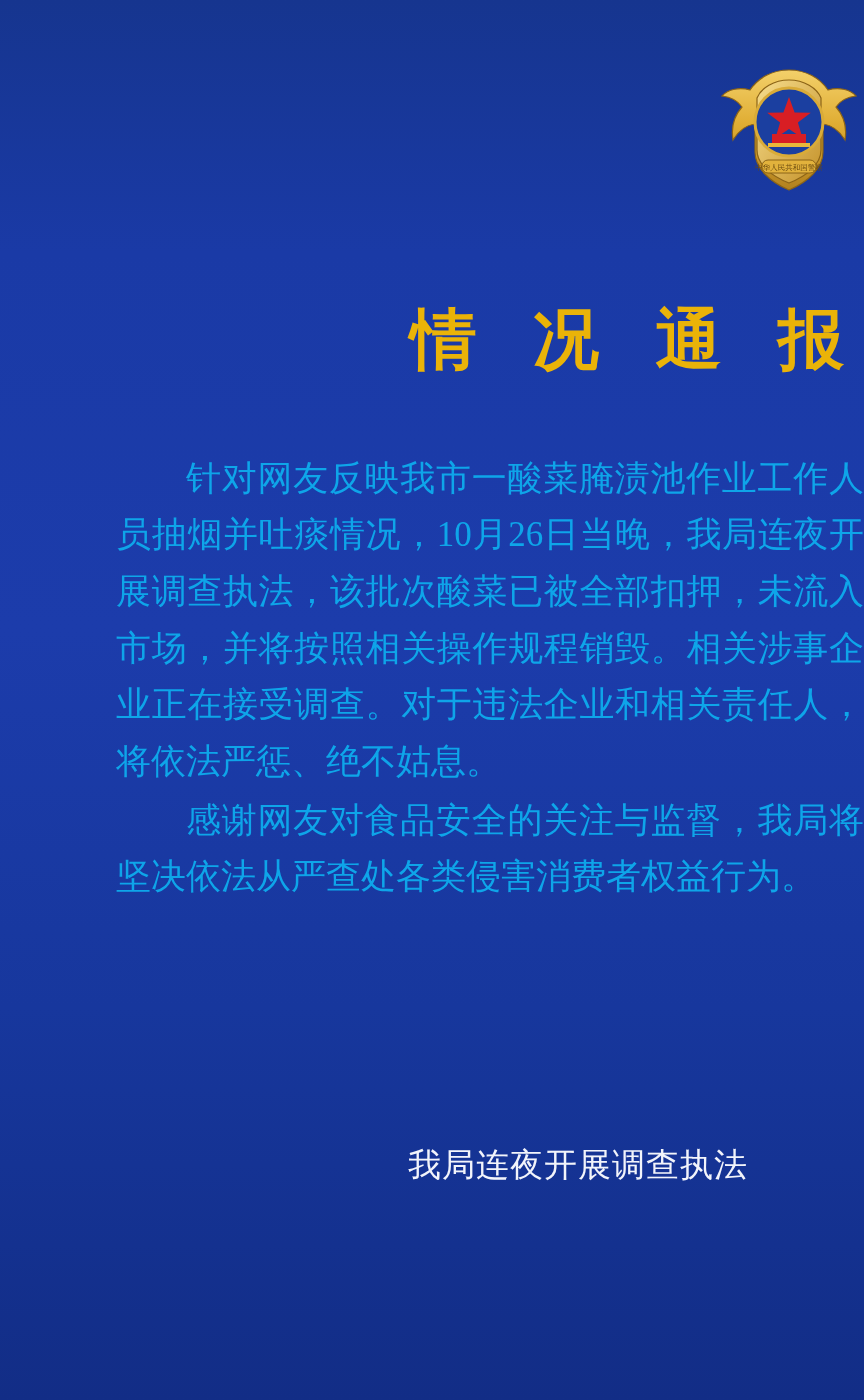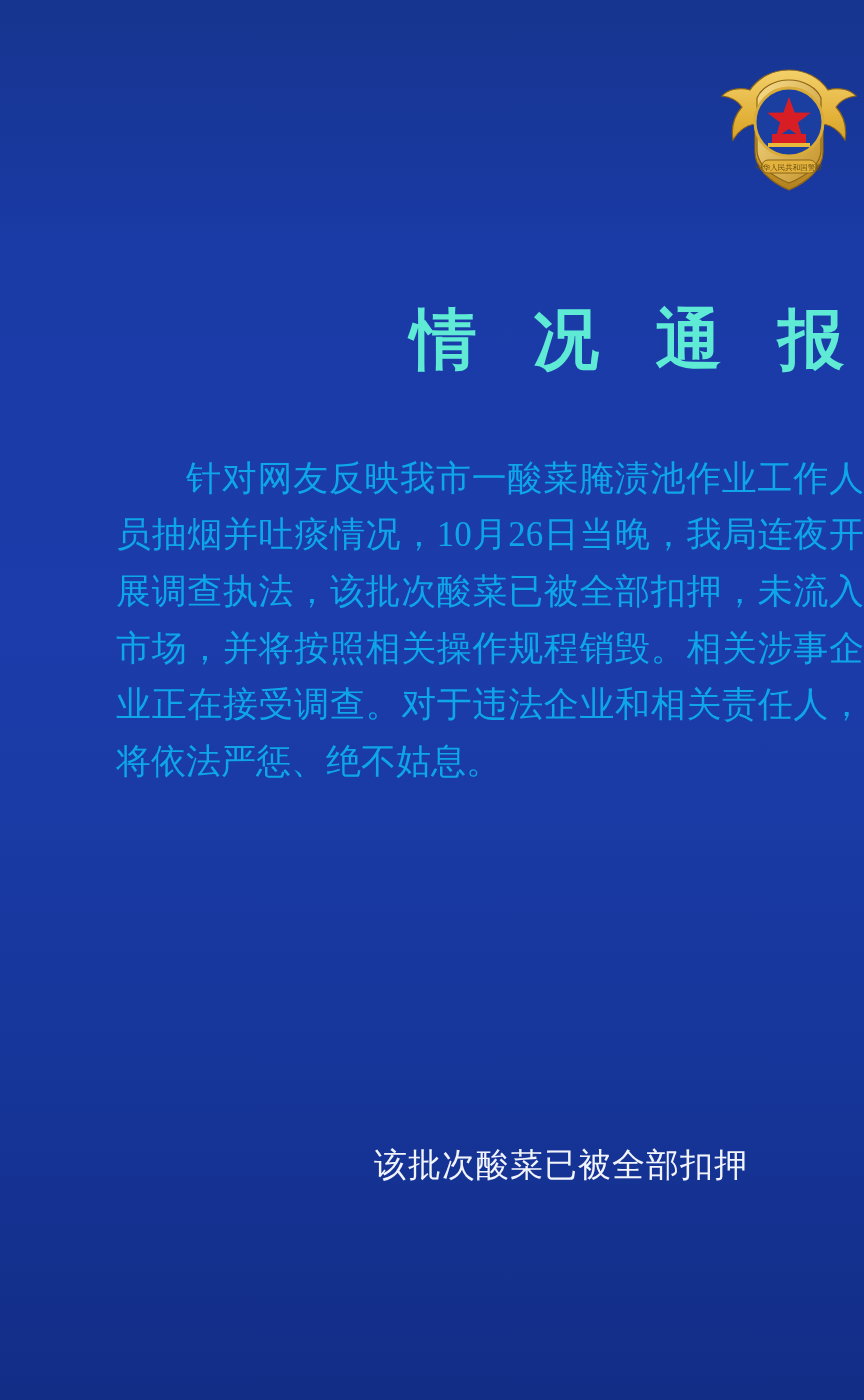--- a/index.html
+++ b/index.html
@@ -49,21 +49,21 @@
   .emblem-wrap svg { display: block; }
 
   
   .title {
     margin-top: 98px;
     font-size: 66px;
     letter-spacing: 20px;
     text-indent: 20px;
     font-weight: 700;
     font-family: "Liberation Serif", "DejaVu Serif", serif;
-    color: #5eead4;
+    color: #eab308;
     text-align: center;
     line-height: 1.1;
   }
 
   
   .body-text {
     margin-top: 74px;
     width: 748px;
     font-size: 35px;
     line-height: 1.62;
@@ -130,19 +130,20 @@
 
       <rect x="48" y="104" width="54" height="13" rx="6" fill="#e2b23c" stroke="#8c6417" stroke-width="1"></rect>
       <text x="75" y="114" text-anchor="middle" font-size="7.5" fill="#6a4a10" font-family="'Liberation Sans', sans-serif">中华人民共和国警察</text>
     </svg>
   </div>
 
   <div class="title">情 况 通 报</div>
 
   <div class="body-text">
     <p>针对网友反映我市一酸菜腌渍池作业工作人员抽烟并吐痰情况，10月26日当晚，我局连夜开展调查执法，该批次酸菜已被全部扣押，未流入市场，并将按照相关操作规程销毁。相关涉事企业正在接受调查。对于违法企业和相关责任人，将依法严惩、绝不姑息。</p>
+    <p>感谢网友对食品安全的关注与监督，我局将坚决依法从严查处各类侵害消费者权益行为。</p>
   </div>
 
   <div class="signature">
-    <div class="issuer">该批次酸菜已被全部扣押</div>
+    <div class="issuer">我局连夜开展调查执法</div>
   </div>
 
 </div>
 
 </body></html>

